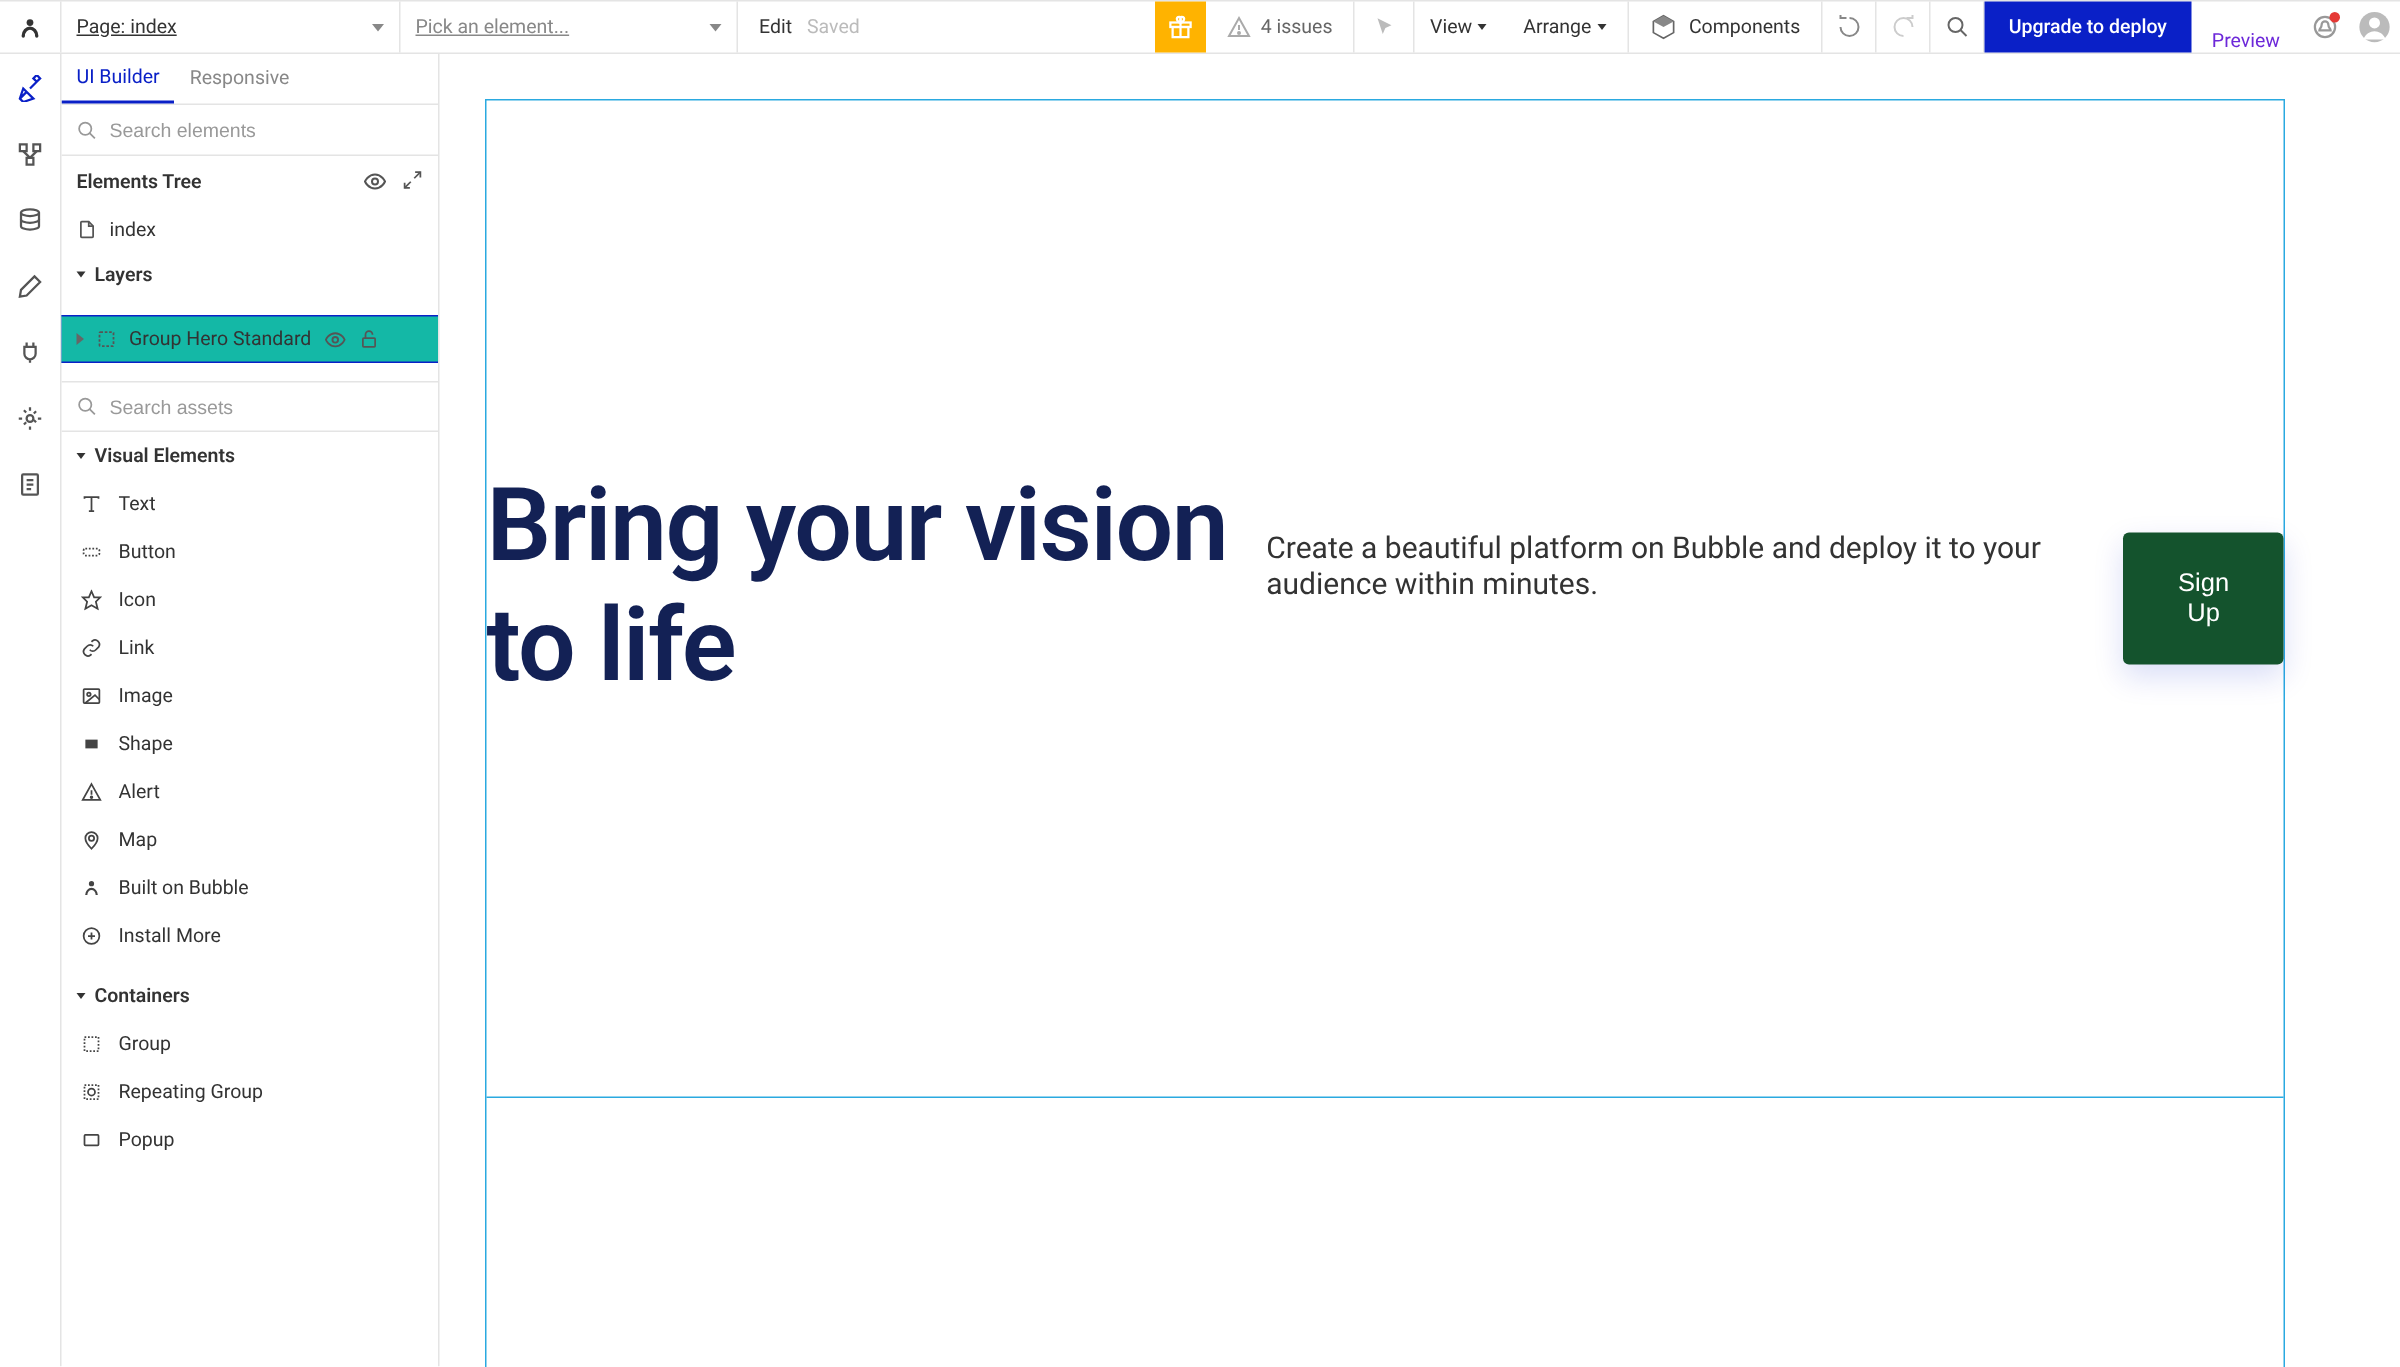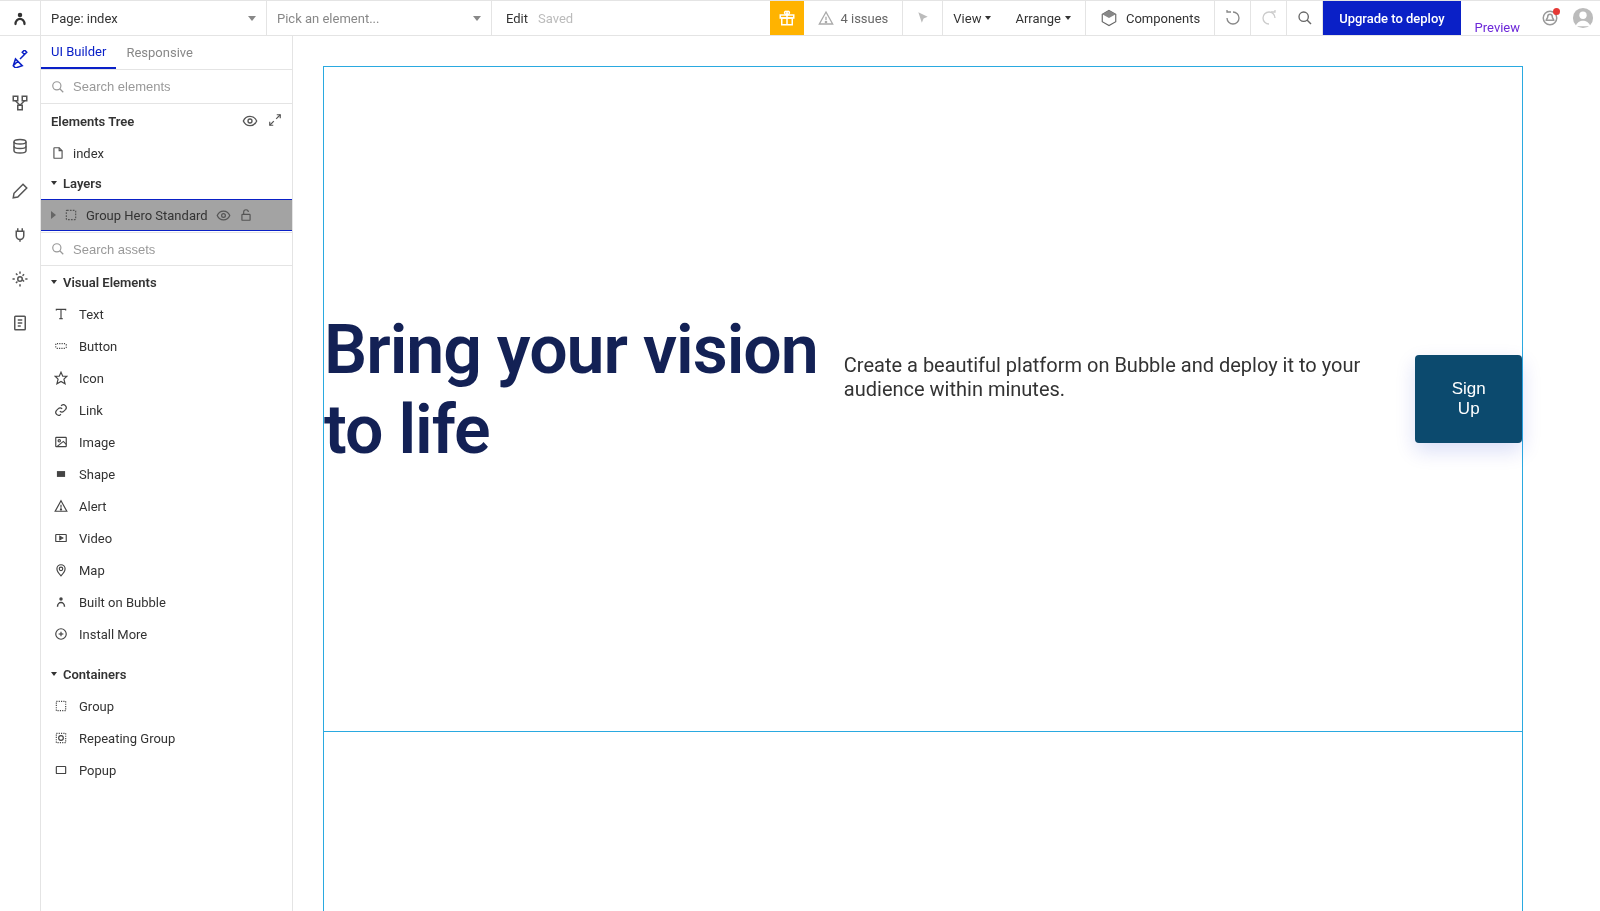--- a/index.html
+++ b/index.html
@@ -3,21 +3,21 @@
 <meta charset="utf-8">
 <style>
 * { box-sizing: border-box; margin: 0; padding: 0; }
 body { font-family: -apple-system, BlinkMacSystemFont, "Segoe UI", Roboto, Helvetica, Arial, sans-serif; font-size: 13px; color: #333; background: #fff; width: 1600px; height: 911px; overflow: hidden; }
 svg { display: block; }
 
 
 .topbar { height: 36px; border-top: 1px solid #e4e4e4; border-bottom: 1px solid #e4e4e4; display: flex; align-items: stretch; }
 .topbar .logo { width: 41px; display: flex; align-items: center; justify-content: center; border-right: 1px solid #e4e4e4; }
 .dropdown { display: flex; align-items: center; padding: 0 10px; gap: 6px; border-right: 1px solid #e4e4e4; color: #333; cursor: pointer; }
-.dropdown .dd-label { flex: 1; }
+.dropdown .dd-label { flex: 1; text-decoration: underline; }
 .dd-page { width: 226px; }
 .dd-element { width: 225px; color: #888; }
 .editstatus { display: flex; align-items: center; gap: 10px; padding: 0 14px; }
 .editstatus .saved { color: #bbb; }
 .gift { width: 34px; background: #ffb300; display: flex; align-items: center; justify-content: center; }
 .issues { display: flex; align-items: center; gap: 6px; padding: 0 14px; color: #666; border-right: 1px solid #e4e4e4; }
 .arrowbox { width: 40px; display:flex; align-items:center; justify-content:center; border-right:1px solid #e4e4e4; color:#bbb;}
 .menu-item { padding: 0 10px; display:flex; align-items:center; gap:4px; cursor:pointer; }
 .menu-item.bordered { border-right:1px solid #e4e4e4; padding:0 14px;}
 .components { display:flex; align-items:center; gap:8px; padding:0 14px; border-right:1px solid #e4e4e4;}
@@ -41,33 +41,33 @@
 .tab { padding:0 10px; display:flex; align-items:center; color:#888; cursor:pointer;}
 .tab.active { color:#0a20c7; border-bottom:2px solid #0a20c7;}
 .searchrow { border-bottom:1px solid #e4e4e4; display:flex; align-items:center; padding:0 10px; height:34px; gap:8px;}
 .searchrow input { border:none; outline:none; font-size:13px; flex:1; color:#333;}
 .searchrow input::placeholder{color:#999;}
 .section-head { height:34px; display:flex; align-items:center; justify-content:space-between; padding:0 10px; font-weight:600;}
 .section-head .head-icons { display:flex; gap:10px; color:#555;}
 .treerow { height:30px; display:flex; align-items:center; padding:0 10px; gap:8px; cursor:pointer;}
 .treerow .label { flex:1;}
 .layerhead { height:30px; display:flex; align-items:center; padding:0 10px; gap:6px; font-weight:600;}
-.layer-selected { border:1px solid #0a20c7; margin:1px -1px; background:#a3a3a3; height:32px; display:flex; align-items:center; padding:0 10px; gap:8px;}
+.layer-selected { border:1px solid #0a20c7; margin:12px -1px; background:#14b8a6; height:32px; display:flex; align-items:center; padding:0 10px; gap:8px;}
 .layer-selected .right-icons{display:flex; gap:8px; color:#555;}
 .elements-scroll { flex:1; overflow-y:auto; }
 .category { height:32px; display:flex; align-items:center; gap:6px; padding:0 10px; font-weight:600;}
 .el-item { height:32px; display:flex; align-items:center; gap:10px; padding:0 10px 0 12px; cursor:pointer;}
 .el-item .icon { width:16px; display:flex; align-items:center; justify-content:center; color:#444;}
 
 .canvas { flex:1; background:#fff; position:relative; overflow:auto; padding:30px 0 0 30px;}
 .page-frame { border:1px solid #2aa9e0; width:1200px; background:#fff; }
 .hero { height: 665px; display:flex; flex-direction:row; align-items:center; justify-content:center; border-bottom:1px solid #2aa9e0;}
 .hero h1 { font-size:68px; color:#132155; font-weight:600; margin-bottom:18px; letter-spacing:-1px;}
 .hero p { font-size:20px; color:#333; margin-bottom:44px;}
-.hero .cta { background:#0c4a6e; color:#fff; border:none; padding:24px 30px; font-size:17px; font-weight:500; box-shadow:0 8px 20px rgba(10,32,199,.15); border-radius:4px;}
+.hero .cta { background:#14532d; color:#fff; border:none; padding:24px 30px; font-size:17px; font-weight:500; box-shadow:0 8px 20px rgba(10,32,199,.15); border-radius:4px;}
 
 .caret-down{ width:0;height:0;border-left:4px solid transparent;border-right:4px solid transparent;border-top:5px solid #888;}
 .small-caret{width:0;height:0;border-left:3px solid transparent;border-right:3px solid transparent;border-top:4px solid #333;}
 .caret-right{width:0;height:0;border-top:4px solid transparent;border-bottom:4px solid transparent;border-left:5px solid #666;}
 </style>
 </head>
 <body>
 
 <div class="topbar">
   <div class="logo">
@@ -345,29 +345,20 @@
               <path d="M12 3l10 18H2z"></path>
               <line x1="12" y1="10" x2="12" y2="15"></line>
               <circle cx="12" cy="18" r="1" fill="#444"></circle>
             </svg>
           </span>
           <span>Alert</span>
         </div>
       <div class="el-item">
           <span class="icon">
             <svg width="14" height="14" viewBox="0 0 24 24" fill="none" stroke="#444" stroke-width="2">
-              <rect x="3" y="6" width="18" height="12" rx="1"></rect>
-              <polygon points="10 9 15 12 10 15" fill="#444"></polygon>
-            </svg>
-          </span>
-          <span>Video</span>
-        </div>
-      <div class="el-item">
-          <span class="icon">
-            <svg width="14" height="14" viewBox="0 0 24 24" fill="none" stroke="#444" stroke-width="2">
               <path d="M12 22s7-7 7-12a7 7 0 10-14 0c0 5 7 12 7 12z"></path>
               <circle cx="12" cy="10" r="3"></circle>
             </svg>
           </span>
           <span>Map</span>
         </div>
       <div class="el-item">
           <span class="icon">
             <svg width="14" height="14" viewBox="0 0 24 24">
               <circle cx="12" cy="7" r="3" fill="#444"></circle>

